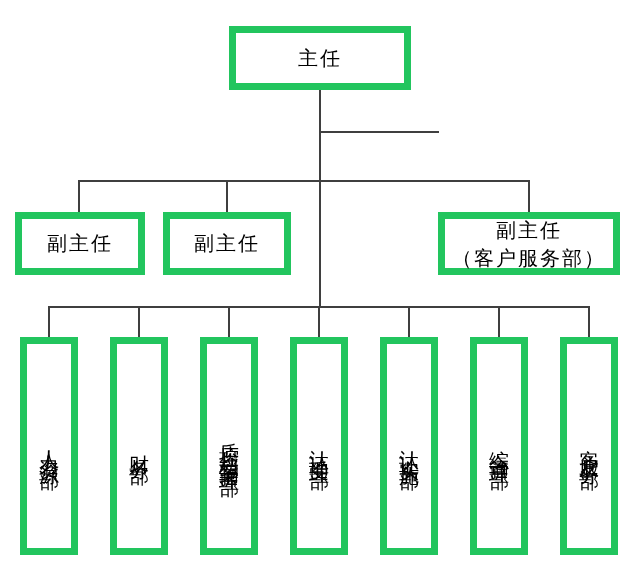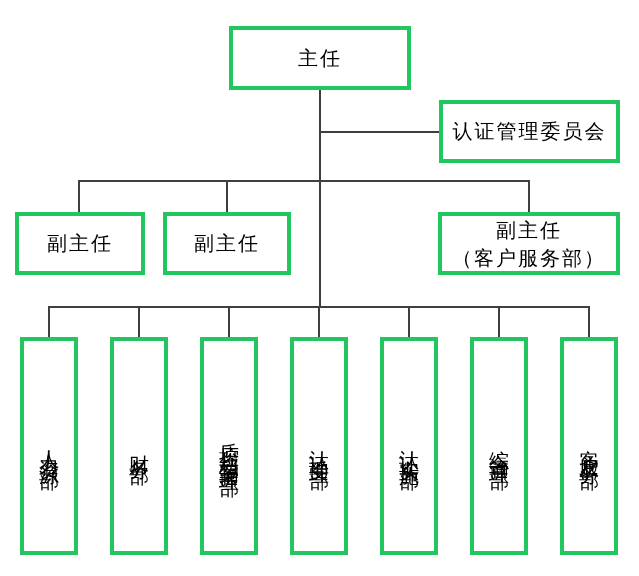--- a/index.html
+++ b/index.html
@@ -16,21 +16,21 @@
     overflow: hidden;
     color: #000000;
   }
   .line {
     position: absolute;
     background: #3f3f3f;
   }
   .node {
     position: absolute;
     box-sizing: border-box;
-    border: 4px solid #22c55e;
+    border: 7px solid #22c55e;
     background: #ffffff;
     display: flex;
     align-items: center;
     justify-content: center;
     text-align: center;
     font-size: 20px;
     letter-spacing: 2px;
     line-height: 1.45;
     color: #000000;
   }
@@ -79,23 +79,20 @@
   <div class="line" style="left:228px; top:306px; width:2px;   height:31px;"></div>
   <div class="line" style="left:318px; top:306px; width:2px;   height:31px;"></div>
   <div class="line" style="left:408px; top:306px; width:2px;   height:31px;"></div>
   <div class="line" style="left:498px; top:306px; width:2px;   height:31px;"></div>
   <div class="line" style="left:588px; top:306px; width:2px;   height:31px;"></div>
 
   <div class="node" id="box-director">
     <span>主任</span>
   </div>
 
-  <div class="node" id="box-committee">
-    <span>认证管理委员会</span>
-  </div>
 
   <div class="node" id="box-deputy1">
     <span>副主任</span>
   </div>
 
   <div class="node" id="box-deputy2">
     <span>副主任</span>
   </div>
 
   <div class="node" id="box-deputy3">

